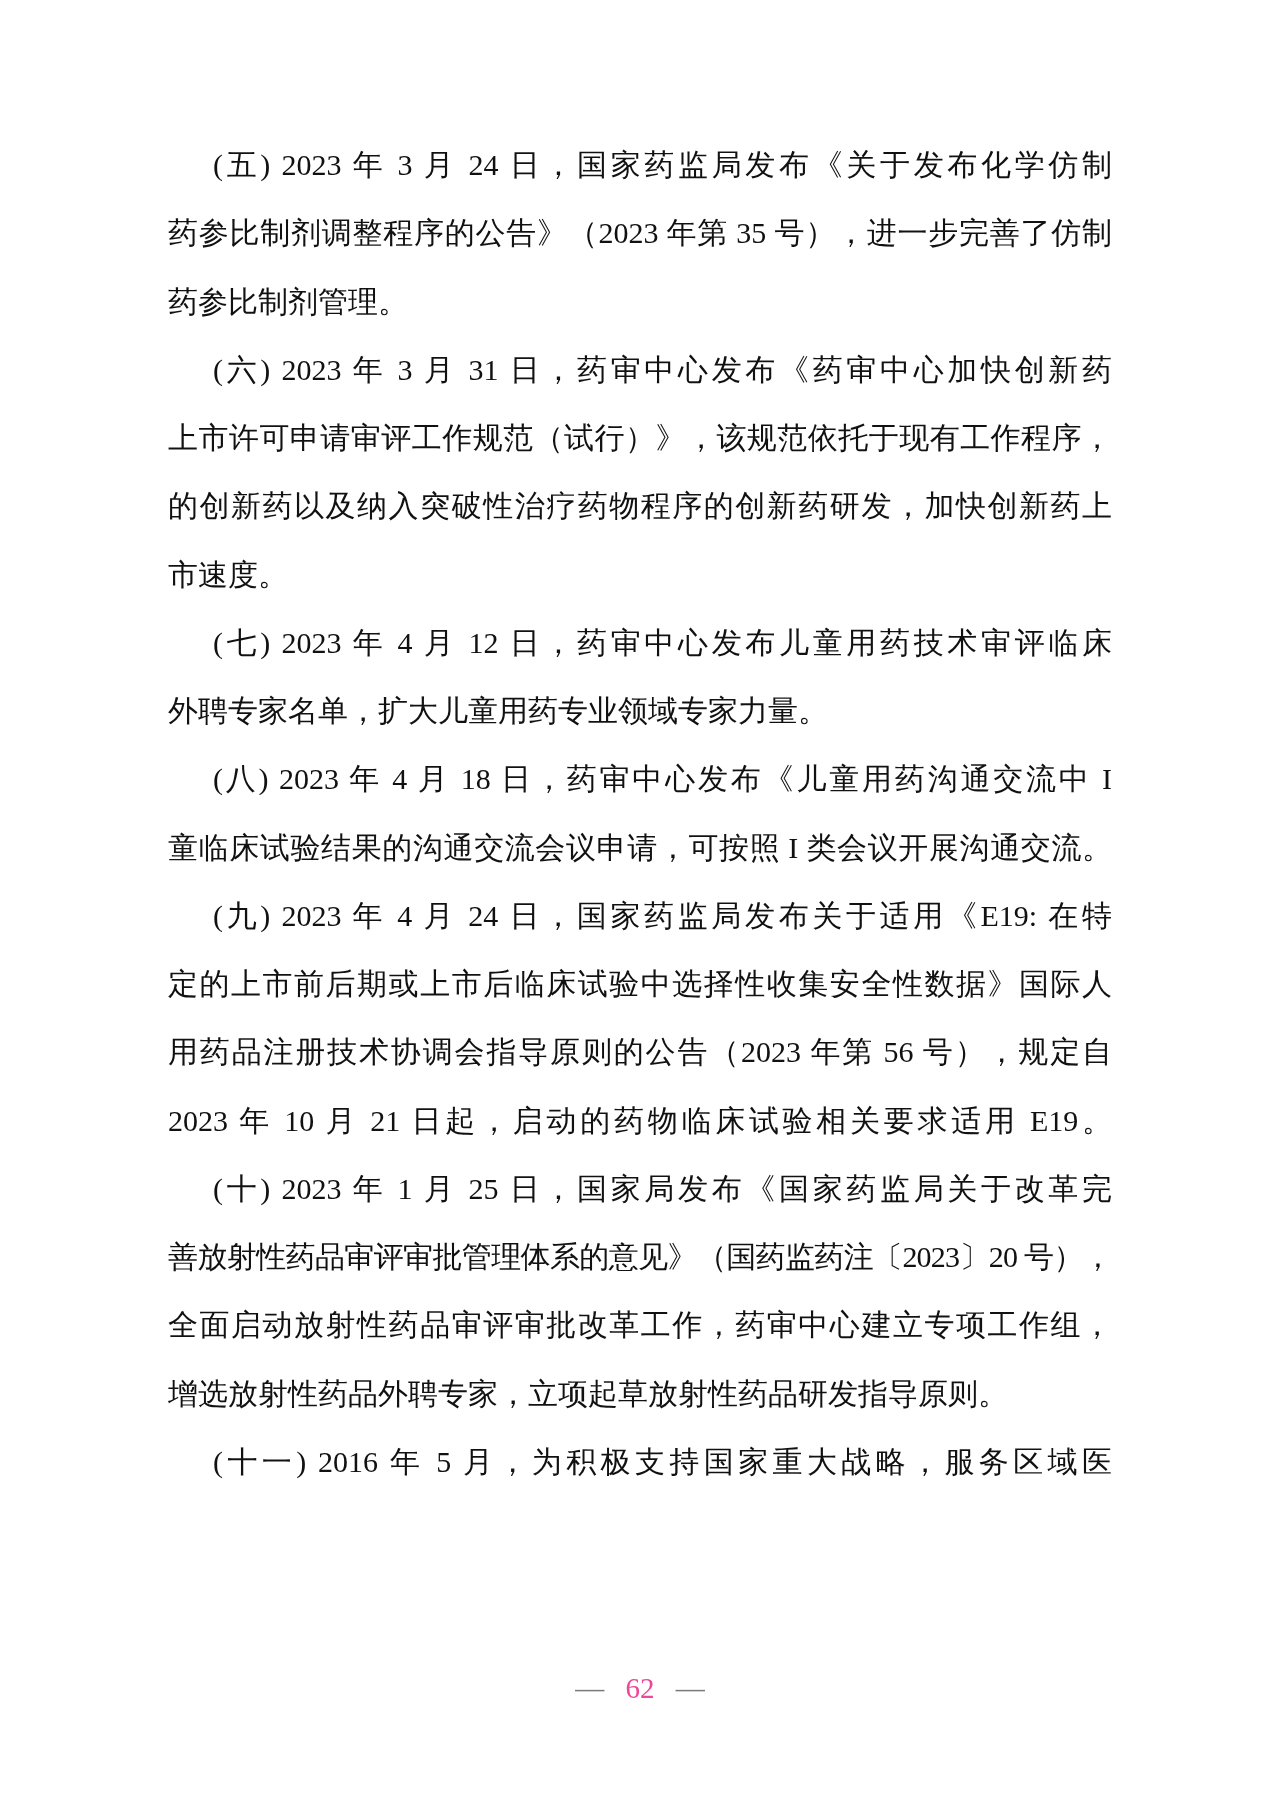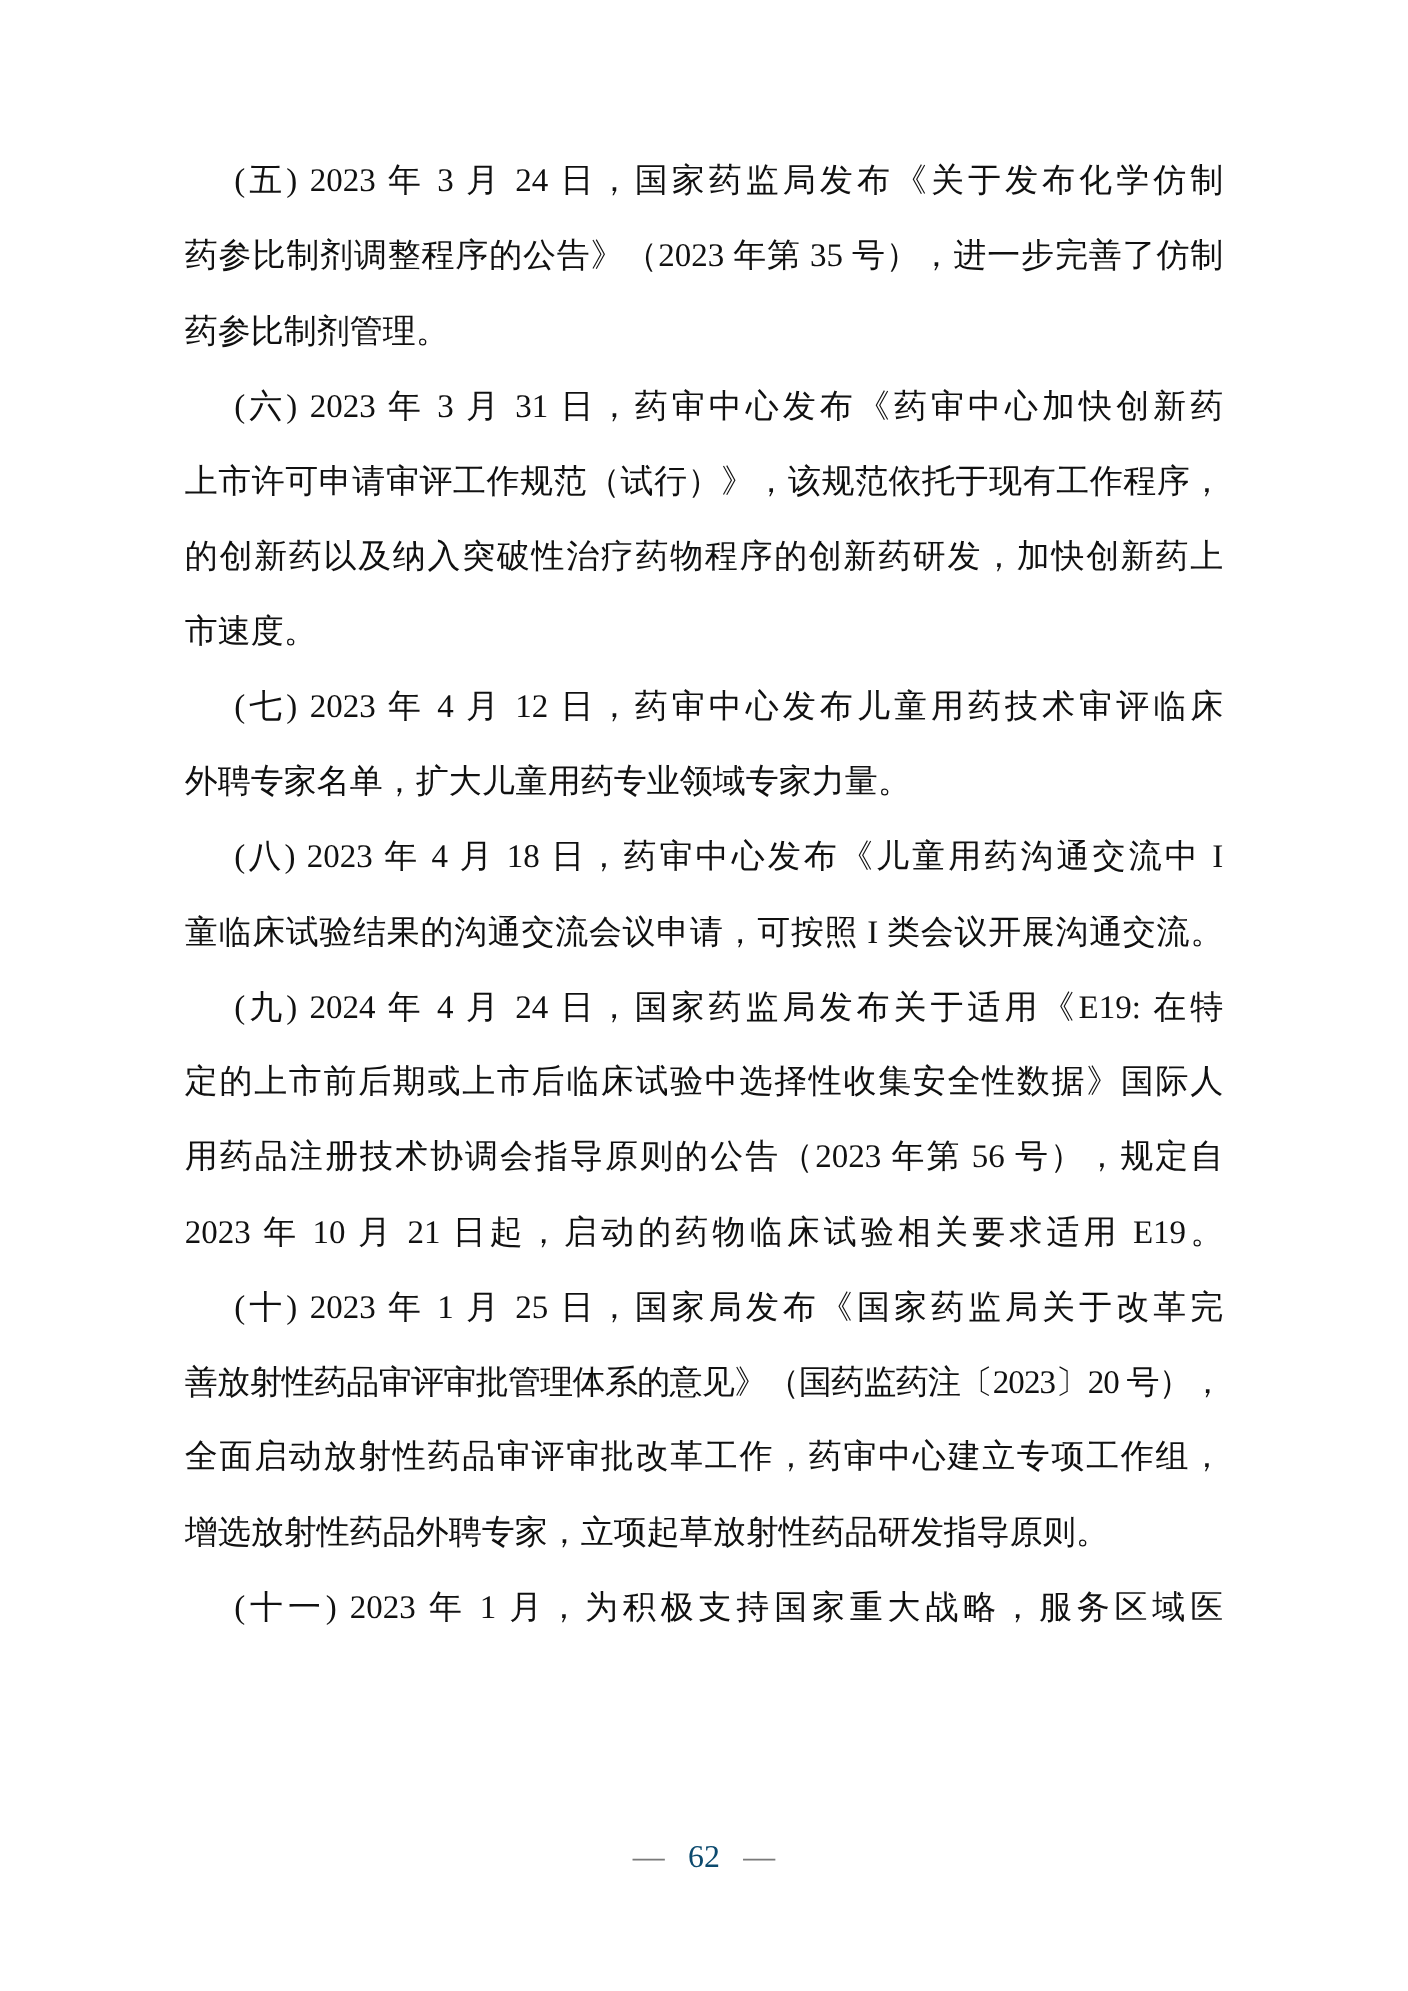--- a/index.html
+++ b/index.html
@@ -48,50 +48,50 @@
     height: 48px;
     line-height: 48px;
     text-align: center;
     font-size: 29px;
   }
   .footer .dash {
     color: #7a7a7a;
     letter-spacing: 0;
   }
   .footer .pagenum {
-    color: #0c4a6e;
+    color: #ec4899;
     margin: 0 14px;
   }
 </style>
 </head>
 <body>
 
 <div class="page">
 
   <main class="text-block">
       <div class="line indent fill">(五)  2023 年 3 月 24 日，国家药监局发布《关于发布化学仿制</div>
       <div class="line fill">药参比制剂调整程序的公告》（2023 年第 35 号），进一步完善了仿制</div>
       <div class="line">药参比制剂管理。</div>
       <div class="line indent fill">(六)  2023 年 3 月 31 日，药审中心发布《药审中心加快创新药</div>
       <div class="line fill">上市许可申请审评工作规范（试行）》，该规范依托于现有工作程序，</div>
       <div class="line fill">的创新药以及纳入突破性治疗药物程序的创新药研发，加快创新药上</div>
       <div class="line">市速度。</div>
       <div class="line indent fill">(七)  2023 年 4 月 12 日，药审中心发布儿童用药技术审评临床</div>
       <div class="line">外聘专家名单，扩大儿童用药专业领域专家力量。</div>
       <div class="line indent fill">(八)  2023 年 4 月 18 日，药审中心发布《儿童用药沟通交流中 I</div>
       <div class="line fill">童临床试验结果的沟通交流会议申请，可按照 I 类会议开展沟通交流。</div>
-      <div class="line indent fill">(九)  2024 年 4 月 24 日，国家药监局发布关于适用《E19:  在特</div>
+      <div class="line indent fill">(九)  2023 年 4 月 24 日，国家药监局发布关于适用《E19:  在特</div>
       <div class="line fill">定的上市前后期或上市后临床试验中选择性收集安全性数据》国际人</div>
       <div class="line fill">用药品注册技术协调会指导原则的公告（2023 年第 56 号），规定自</div>
       <div class="line fill">2023 年 10 月 21 日起，启动的药物临床试验相关要求适用 E19。</div>
       <div class="line indent fill">(十)  2023 年 1 月 25 日，国家局发布《国家药监局关于改革完</div>
       <div class="line fill tight">善放射性药品审评审批管理体系的意见》（国药监药注〔2023〕20 号），</div>
       <div class="line fill">全面启动放射性药品审评审批改革工作，药审中心建立专项工作组，</div>
       <div class="line">增选放射性药品外聘专家，立项起草放射性药品研发指导原则。</div>
-      <div class="line indent fill">(十一)   2023 年 1 月，为积极支持国家重大战略，服务区域医</div>
+      <div class="line indent fill">(十一)   2016 年 5 月，为积极支持国家重大战略，服务区域医</div>
     </main>
 
   <footer class="footer">
     <span class="dash">—</span>
     <span class="pagenum">62</span>
     <span class="dash">—</span>
   </footer>
 
 </div>
 

